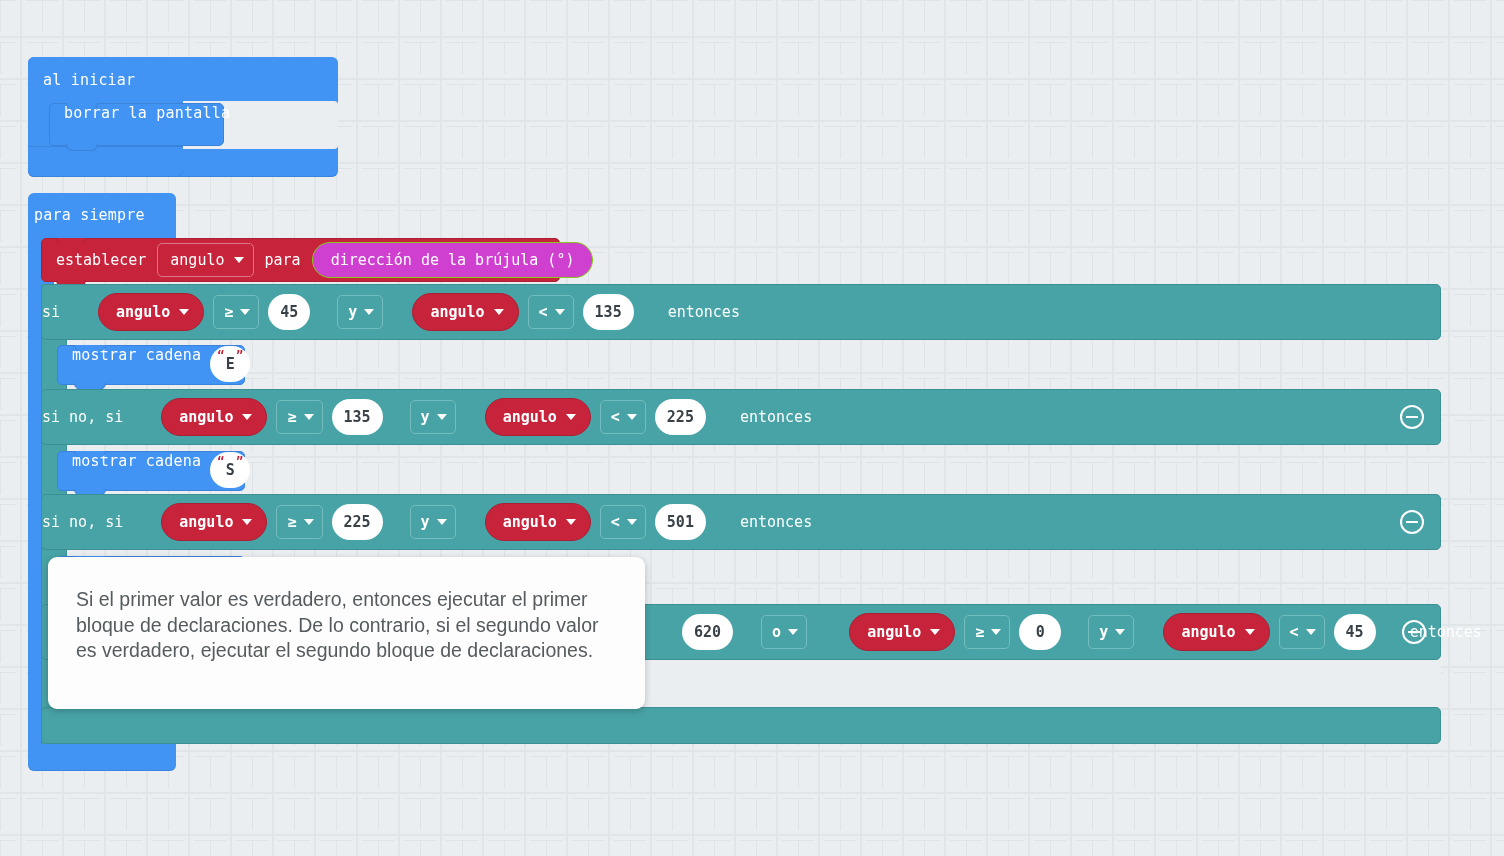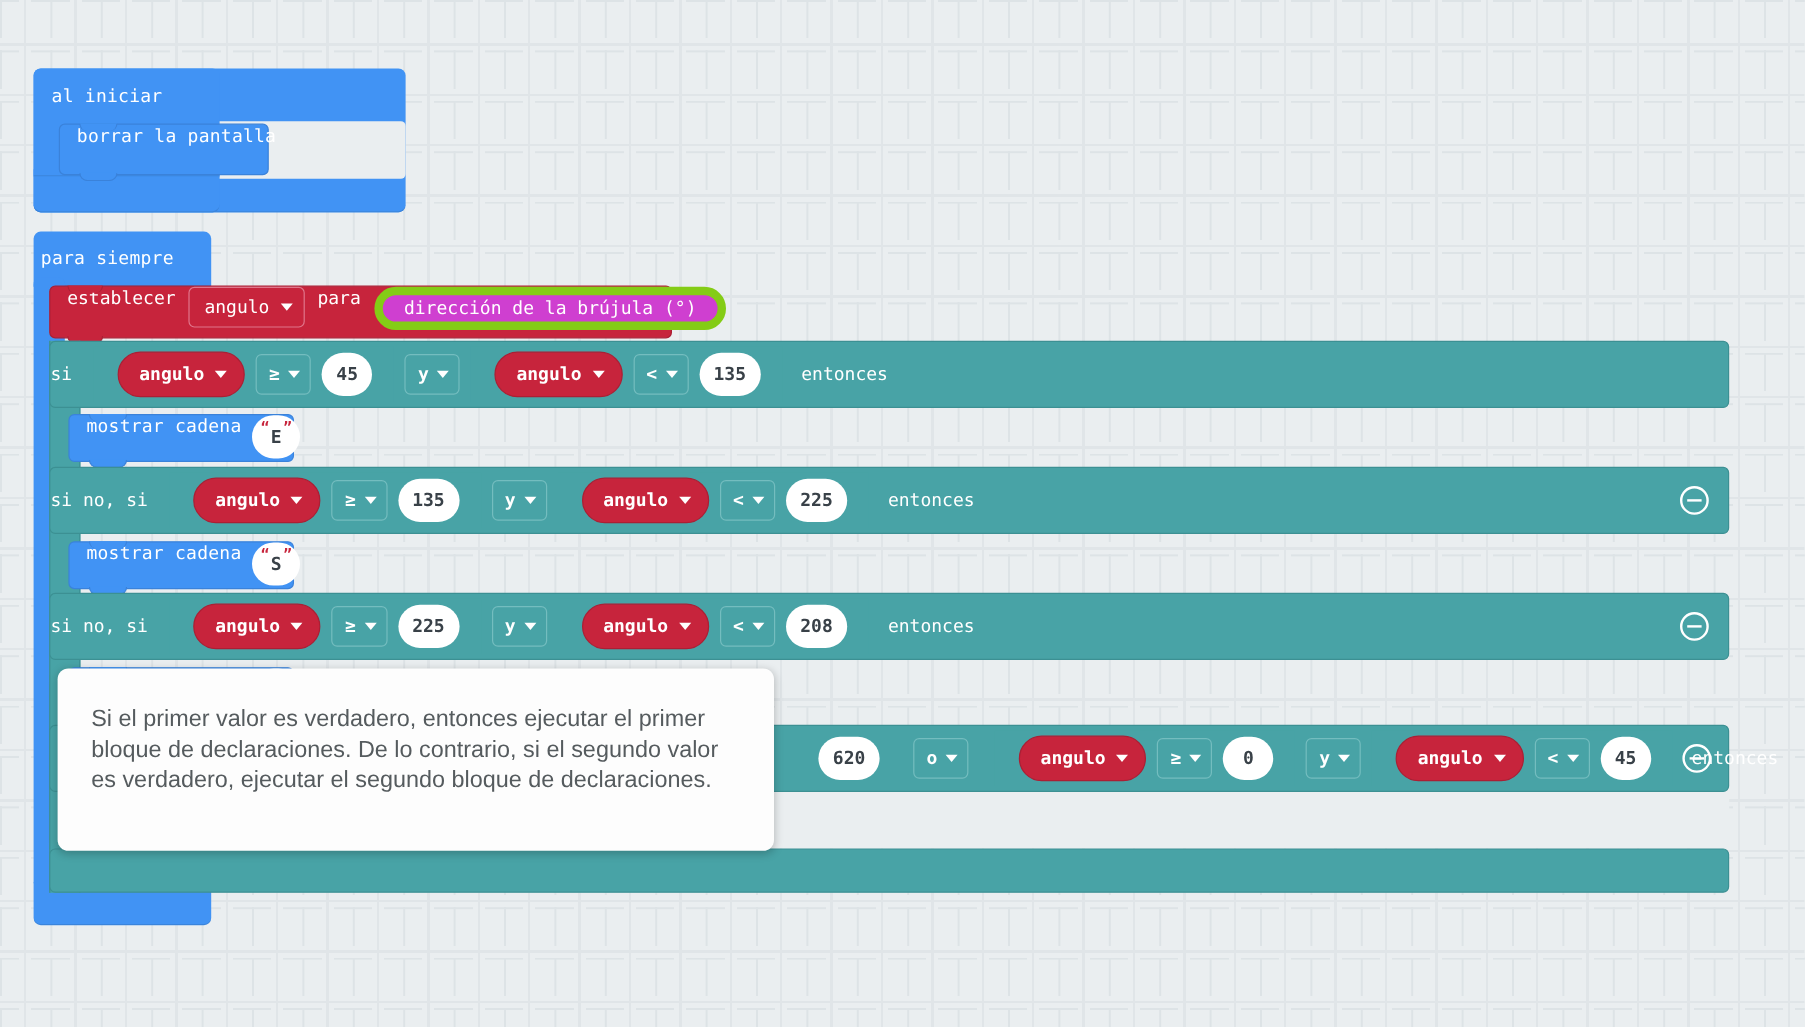--- a/index.html
+++ b/index.html
@@ -182,21 +182,21 @@
   .strfield .q.l { left: 7px; }
   .strfield .q.r { right: 7px; }
 
   
   .setblk {
     position: absolute;
     background: #c7243c;
     border: 1px solid #ab1f34;
     border-radius: 5px;
     height: 44px;
-    display: flex; gap: 11px;
+    display: flex; align-items: center; gap: 11px;
     padding: 0 10px 0 14px;
     color: #fff; font-size: 15px;
     white-space: nowrap;
   }
   .setblk::before {
     content:""; position:absolute; left:14px; top:-1px;
     width: 28px; height: 6px; background:#c7243c;
     border-left:1px solid #ab1f34; border-right:1px solid #ab1f34;
     border-bottom-left-radius:7px; border-bottom-right-radius:7px;
   }
@@ -204,21 +204,21 @@
     content:""; position:absolute; left:14px; bottom:-6px;
     width: 28px; height: 6px; background:#c7243c;
     border-left:1px solid #ab1f34; border-right:1px solid #ab1f34;
     border-bottom:1px solid #ab1f34;
     border-bottom-left-radius:7px; border-bottom-right-radius:7px;
   }
   
   .magpill {
     display: inline-flex; align-items: center;
     background: #cf3fd0;
-    border: 7px solid #84cc16;
+    border: 1px solid #84cc16;
     border-radius: 22px;
     height: 36px; padding: 0 18px;
     color: #fff; font-size: 15px;
     white-space: nowrap;
   }
 
   
   .minus-icon {
     position: absolute; right: 16px; top: 50%;
     transform: translateY(-50%);
@@ -393,21 +393,21 @@
       </span>
       <span class="hexcell">
         <span class="varpill">
           <span>angulo</span>
           <span class="dd"></span>
         </span>
         <span class="opfield">
           <span>&lt;</span>
           <span class="dd"></span>
         </span>
-        <span class="numfield">208</span>
+        <span class="numfield">501</span>
       </span>
     </span>
     <span class="kw then">entonces</span>
     <span class="minus-icon"></span>
   </div>
 
   <div class="stackblk notch-top notch-bot" style="position:absolute; left:57px; top:521px; width:188px; height:40px;">
     <span class="stack-label">mostrar cadena</span>
     <span class="strfield">
       <span class="q l">“</span>

